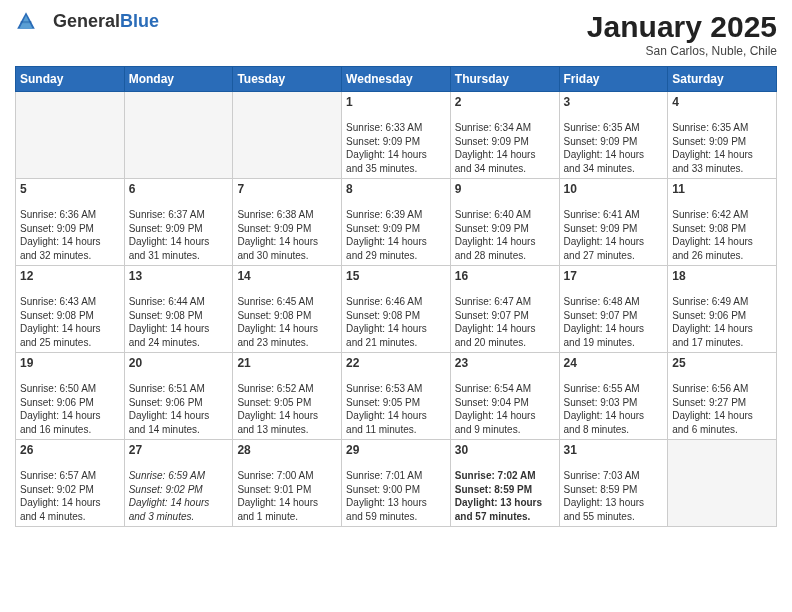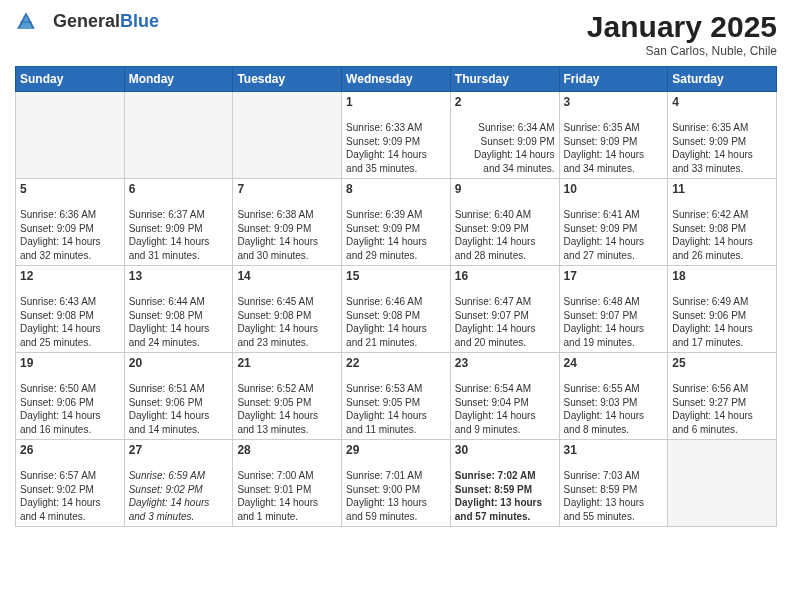--- a/index.html
+++ b/index.html
@@ -122,21 +122,21 @@
           <td class="empty"></td>
           <td>
             <span class="day-num">1</span>
             <div class="day-info" style="white-space: pre-line;">Sunrise: 6:33 AM
 Sunset: 9:09 PM
 Daylight: 14 hours
 and 35 minutes.</div>
           </td>
           <td>
             <span class="day-num">2</span>
-            <div class="day-info" style="white-space: pre-line; text-align: right;">Sunrise: 6:34 AM
+            <div class="day-info" style="white-space: pre-line;">Sunrise: 6:34 AM
 Sunset: 9:09 PM
 Daylight: 14 hours
 and 34 minutes.</div>
           </td>
           <td>
             <span class="day-num">3</span>
             <div class="day-info" style="white-space: pre-line;">Sunrise: 6:35 AM
 Sunset: 9:09 PM
 Daylight: 14 hours
 and 34 minutes.</div>

